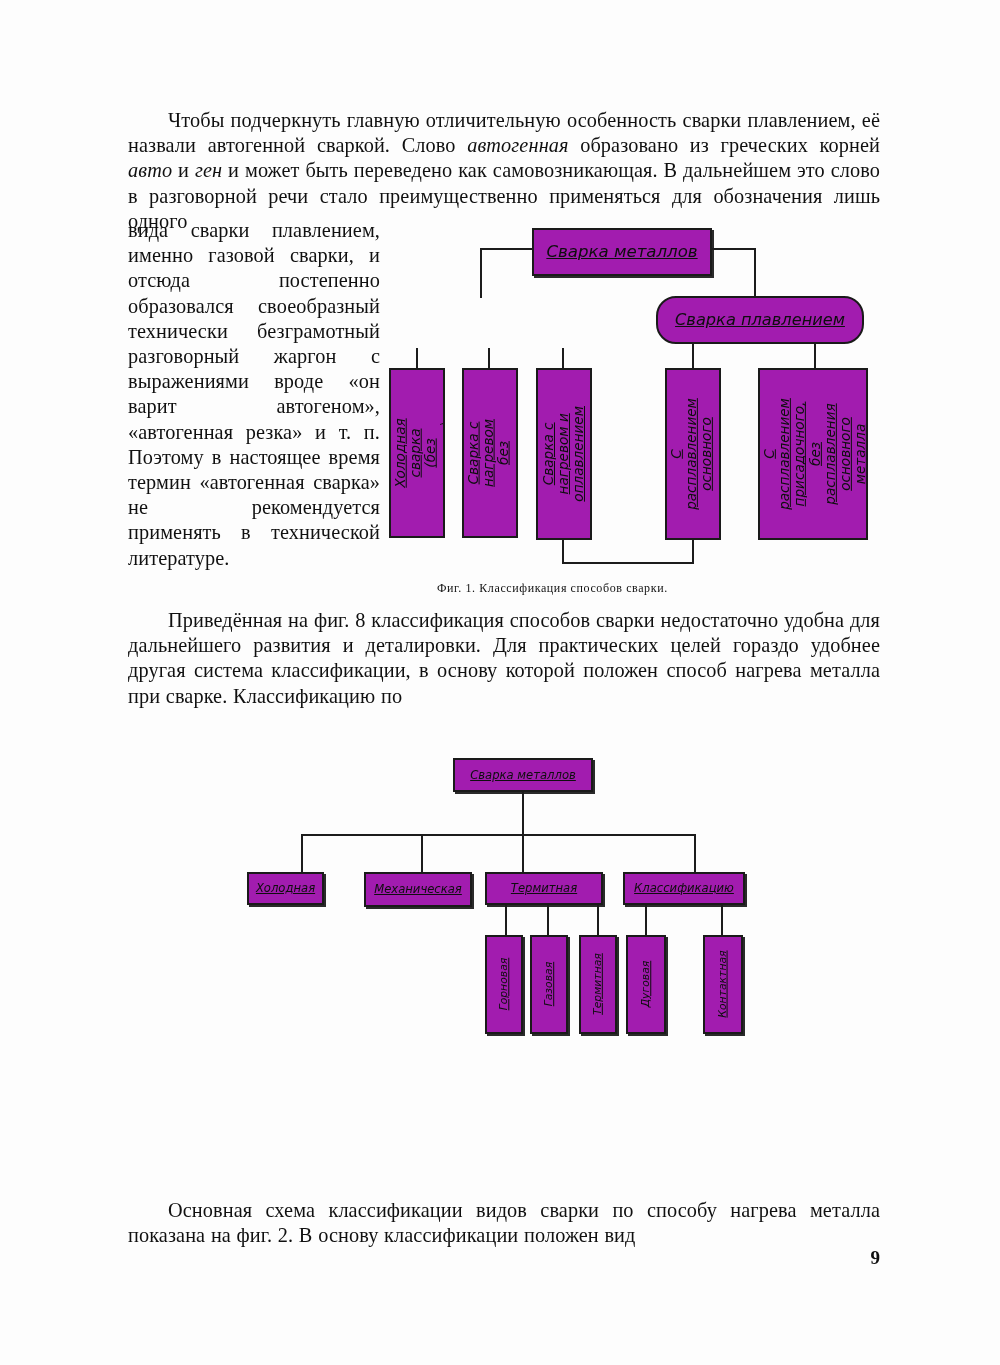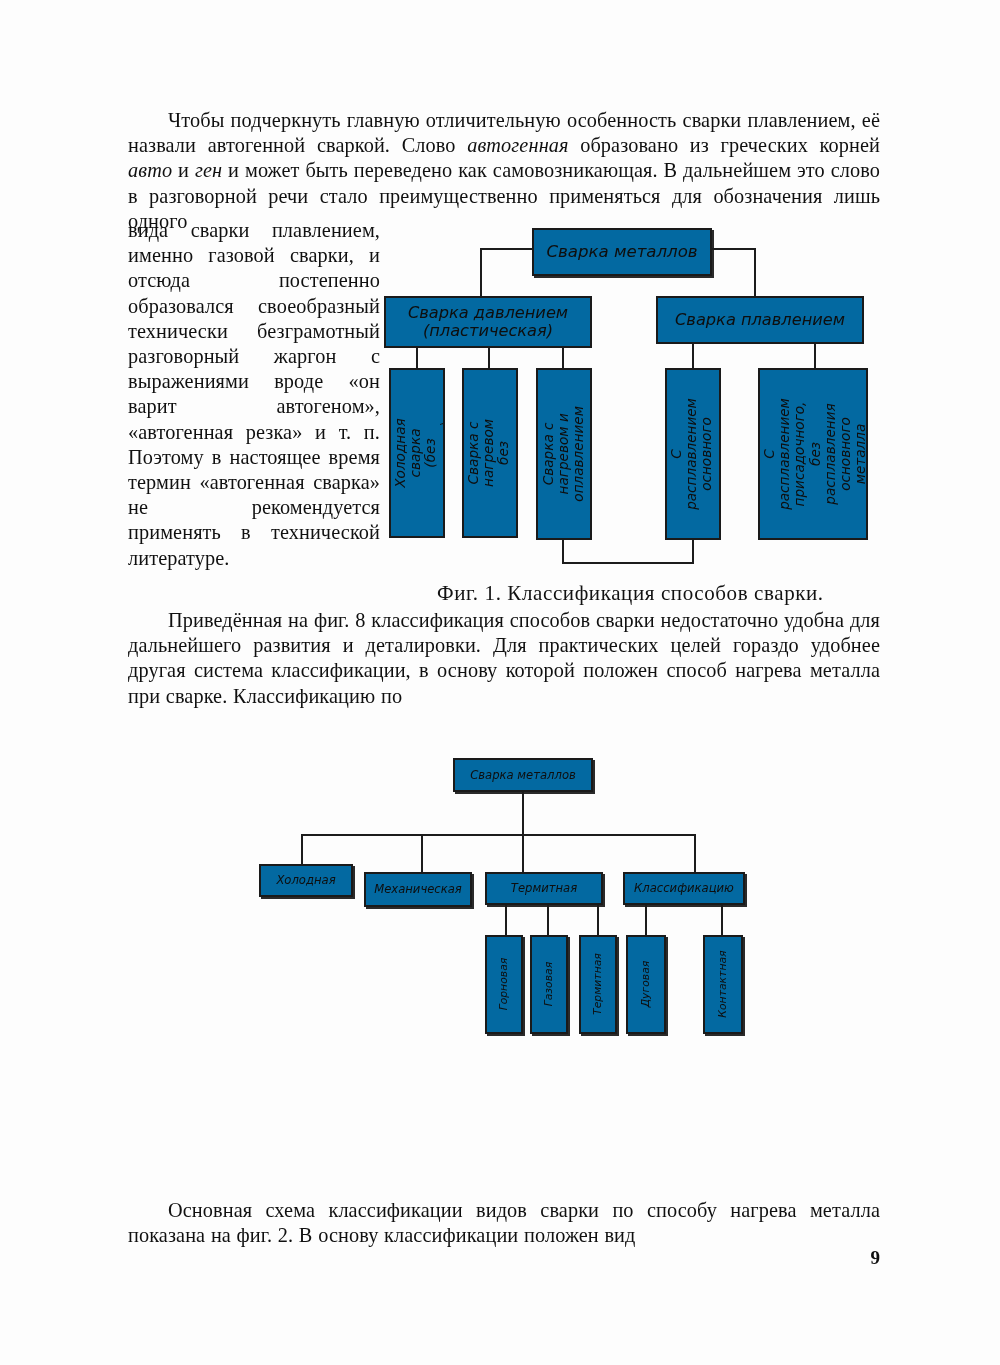--- a/index.html
+++ b/index.html
@@ -37,21 +37,21 @@
   em.it { font-style: italic; }
 
   #para-top   { left: 128px; top: 108px;  width: 752px; }
   #para-left  { left: 128px; top: 218px; width: 252px; text-align: justify; }
   #para-mid   { left: 128px; top: 608px; width: 752px; }
   #para-bot1  { left: 128px; top: 1098px; width: 752px; }
   #para-bot2  { left: 128px; top: 1198px; width: 752px; }
 
   .fig-caption {
     position: absolute;
-    font-size: 21px;
+    font-size: 12px;
     letter-spacing: 0.6px;
     color: #121212;
     white-space: nowrap;
   }
   #cap1 { left: 437px; top: 581px; }
   #cap2 { left: 305px; top: 1038px; }
 
   .page-num {
     position: absolute;
     right: 120px;
@@ -61,30 +61,31 @@
     color: #101010;
   }
 
   
   .diagram { position: absolute; }
 
   .node {
     position: absolute;
     box-sizing: border-box;
     border: 2.1px solid #1a1a1a;
-    background: #0369a1;
+    background: #a21caf;
     display: flex;
     align-items: center;
     justify-content: center;
     text-align: center;
     font-family: "DejaVu Sans", "Liberation Sans", sans-serif;
     font-style: italic;
     color: #0e0e0e;
     line-height: 1.12;
     overflow: hidden;
+    text-decoration: underline;
   }
   .node.shadowed { box-shadow: 2px 2px 0 0 #2a2a2a; }
 
   .node .txt { display: block; padding: 0 3px; }
 
   
   .node.vert .txt {
     transform: rotate(-90deg);
     white-space: nowrap;
     transform-origin: center center;
@@ -124,24 +125,21 @@
 
     <div class="node lvl1 shadowed" style="left:148px; top:0px; width:180px; height:48px;">
       <span class="txt">Сварка металлов</span>
     </div>
 
     <div class="line v" style="left:96px; top:20px; width:2.1px; height:50px;"></div>
     <div class="line h" style="left:96px; top:20px; width:54px; height:2.1px;"></div>
     <div class="line v" style="left:370px; top:20px; width:2.1px; height:50px;"></div>
     <div class="line h" style="left:326px; top:20px; width:46px; height:2.1px;"></div>
 
-    <div class="node lvl2" style="left:0px; top:68px; width:208px; height:52px;">
-      <span class="txt">Сварка давлением (пластическая)</span>
-    </div>
-    <div class="node lvl2" style="left:272px; top:68px; width:208px; height:48px;">
+    <div class="node lvl2" style="left:272px; top:68px; width:208px; height:48px;border-radius:20px;">
       <span class="txt">Сварка плавлением</span>
     </div>
 
     <div class="line v" style="left:32px; top:120px; height:22px;"></div>
     <div class="line v" style="left:104px; top:120px; height:22px;"></div>
     <div class="line v" style="left:178px; top:120px; height:22px;"></div>
 
     <div class="line v" style="left:308px; top:116px; height:26px;"></div>
     <div class="line v" style="left:430px; top:116px; height:26px;"></div>
 
@@ -190,21 +188,21 @@
     </div>
 
     <div class="line v" style="left:277px; top:34px; height:44px;"></div>
     <div class="line h" style="left:56px; top:76px; width:395px; height:2.1px;"></div>
 
     <div class="line v" style="left:56px; top:76px; height:40px;"></div>
     <div class="line v" style="left:176px; top:76px; height:40px;"></div>
     <div class="line v" style="left:277px; top:76px; height:40px;"></div>
     <div class="line v" style="left:449px; top:76px; height:40px;"></div>
 
-    <div class="node shadowed" style="left:2px; top:106px; width:94px; height:33px;margin-left:12px;">
+    <div class="node shadowed" style="left:2px; top:114px; width:77px; height:33px;">
       <span class="txt">Холодная</span>
     </div>
     <div class="node shadowed" style="left:119px; top:114px; width:108px; height:35px;">
       <span class="txt">Механическая</span>
     </div>
     <div class="node shadowed" style="left:240px; top:114px; width:118px; height:33px;">
       <span class="txt">Термитная</span>
     </div>
     <div class="node shadowed" style="left:378px; top:114px; width:122px; height:33px;">
       <span class="txt">Классификацию</span>

